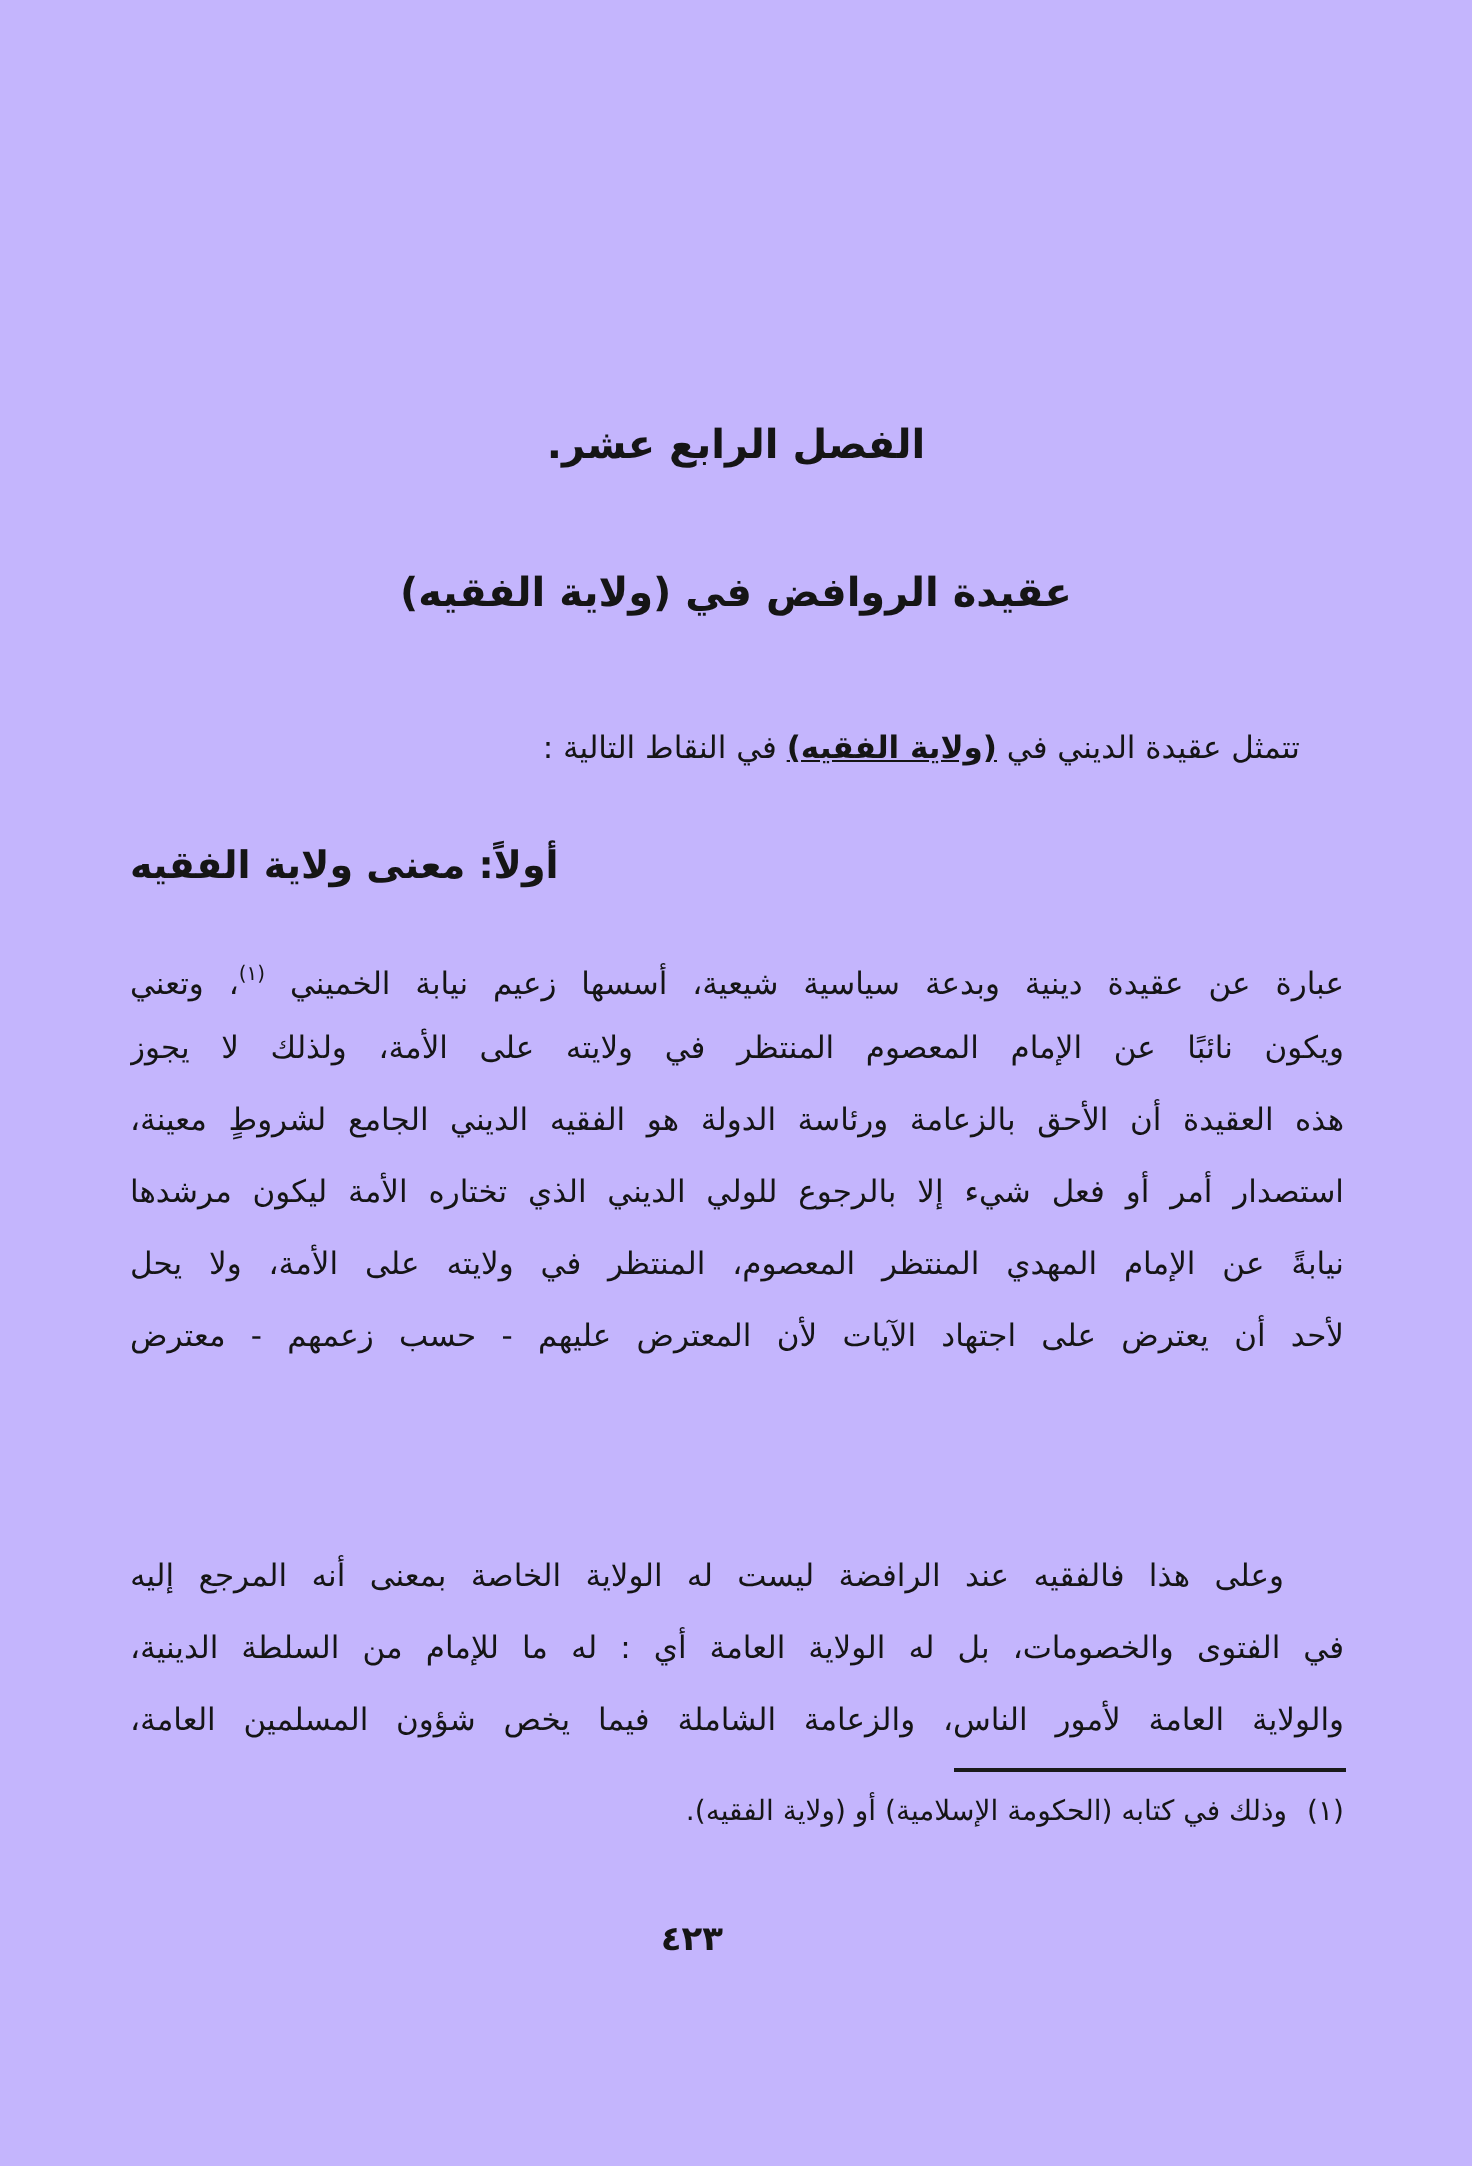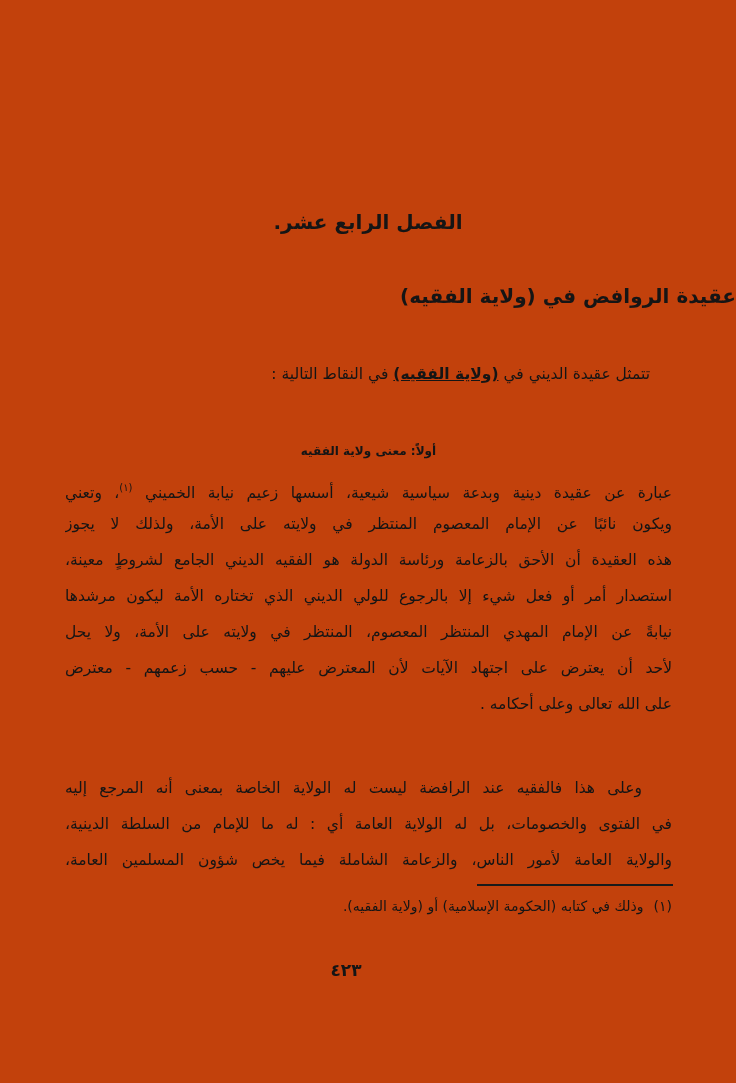--- a/index.html
+++ b/index.html
@@ -5,60 +5,60 @@
   html, body {
     margin: 0;
     padding: 0;
     background: #ffffff;
   }
   .page {
     position: relative;
     width: 736px;
     height: 1083px;
     margin: 0 auto;
-    background: #c2410c;
+    background: #c4b5fd;
     color: #151515;
     direction: rtl;
     font-family: "DejaVu Sans", sans-serif;
     overflow: hidden;
   }
   .chapter-title {
     position: absolute;
     top: 210px;
     left: 0; right: 0;
     text-align: center;
     font-size: 20px;
     font-weight: 700;
     letter-spacing: 0.5px;
   }
   .section-title {
     position: absolute;
     top: 284px;
     left: 0; right: 0;
-    text-align: right;
+    text-align: center;
     font-size: 20px;
     font-weight: 700;
   }
   .intro-line {
     position: absolute;
     top: 360px;
     right: 64px;
     width: 607px;
     font-size: 15.5px;
     text-align: right;
     text-indent: 22px;
     line-height: 28px;
   }
   .first-heading {
     position: absolute;
-    top: 444px;
+    top: 422px;
     right: 64px;
     width: 607px;
-    text-align: center;
-    font-size: 12px;
+    text-align: left;
+    font-size: 19px;
     font-weight: 700;
   }
   .para {
     position: absolute;
     right: 64px;
     width: 607px;
     font-size: 15.5px;
   }
   #para1 { top: 470px; }
   #para2 { top: 770px; }
@@ -125,21 +125,20 @@
 
   <div class="first-heading">أولاً: معنى ولاية الفقيه</div>
 
   <div class="para" id="para1">
       <div class="line"><span>عبارة عن عقيدة دينية وبدعة سياسية شيعية، أسسها زعيم نيابة الخميني </span><span class="sup">(١)</span><span>، وتعني</span></div>
       <div class="line"><span>ويكون نائبًا عن الإمام المعصوم المنتظر في ولايته على الأمة، ولذلك لا يجوز</span></div>
       <div class="line"><span>هذه العقيدة أن الأحق بالزعامة ورئاسة الدولة هو الفقيه الديني الجامع لشروطٍ معينة،</span></div>
       <div class="line"><span>استصدار أمر أو فعل شيء إلا بالرجوع للولي الديني الذي تختاره الأمة ليكون مرشدها</span></div>
       <div class="line"><span>نيابةً عن الإمام المهدي المنتظر المعصوم، المنتظر في ولايته على الأمة، ولا يحل</span></div>
       <div class="line"><span>لأحد أن يعترض على اجتهاد الآيات لأن المعترض عليهم - حسب زعمهم - معترض</span></div>
-      <div class="line partial"><span>على الله تعالى وعلى أحكامه .</span></div>
     </div>
 
   <div class="para" id="para2">
       <div class="line indent"><span>وعلى هذا فالفقيه عند الرافضة ليست له الولاية الخاصة بمعنى أنه المرجع إليه</span></div>
       <div class="line"><span>في الفتوى والخصومات، بل له الولاية العامة أي : له ما للإمام من السلطة الدينية،</span></div>
       <div class="line"><span>والولاية العامة لأمور الناس، والزعامة الشاملة فيما يخص شؤون المسلمين العامة،</span></div>
     </div>
 
   <div class="footnote-rule"></div>
 

